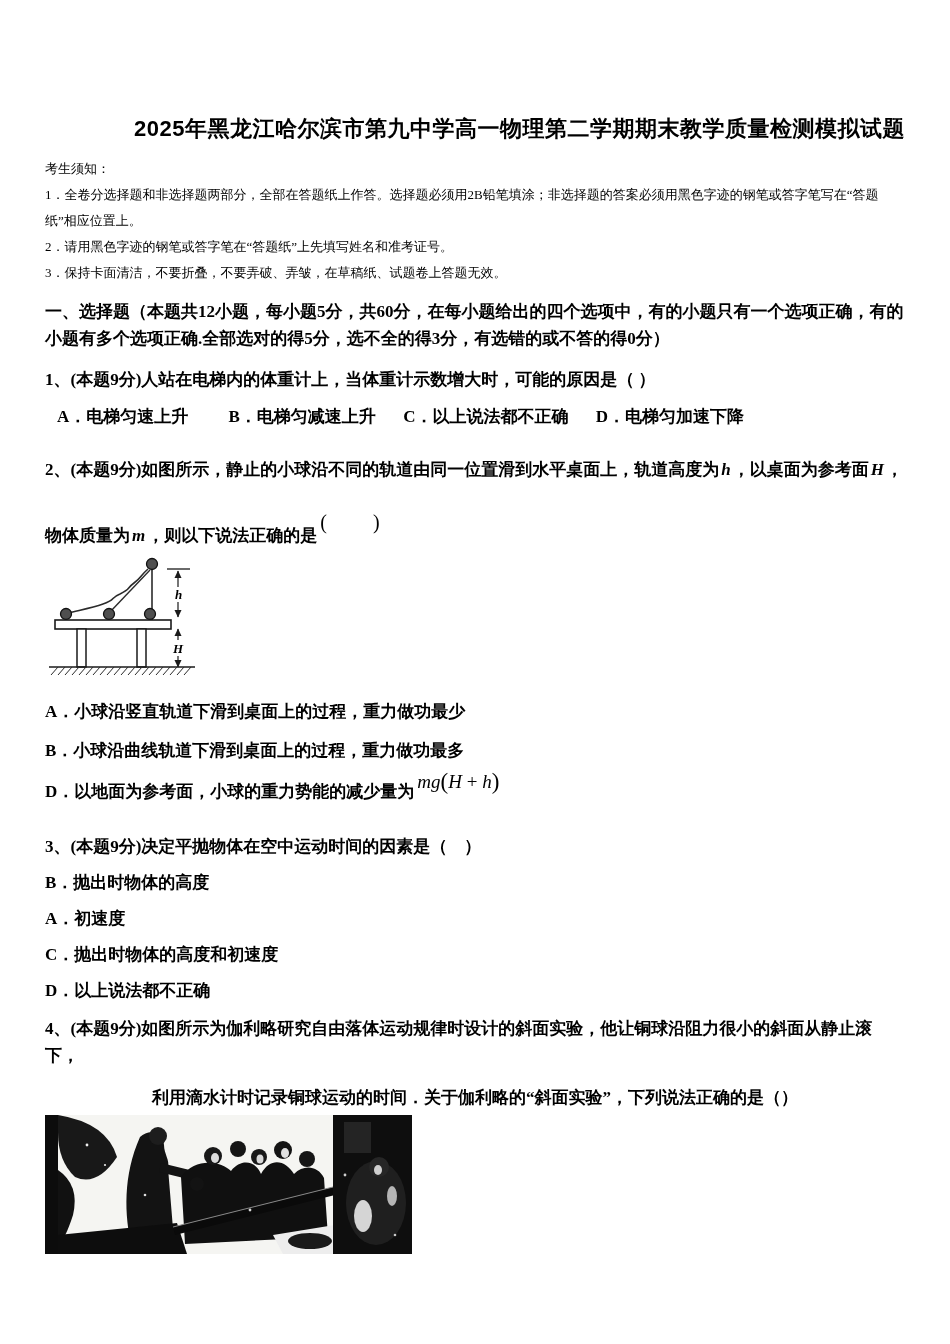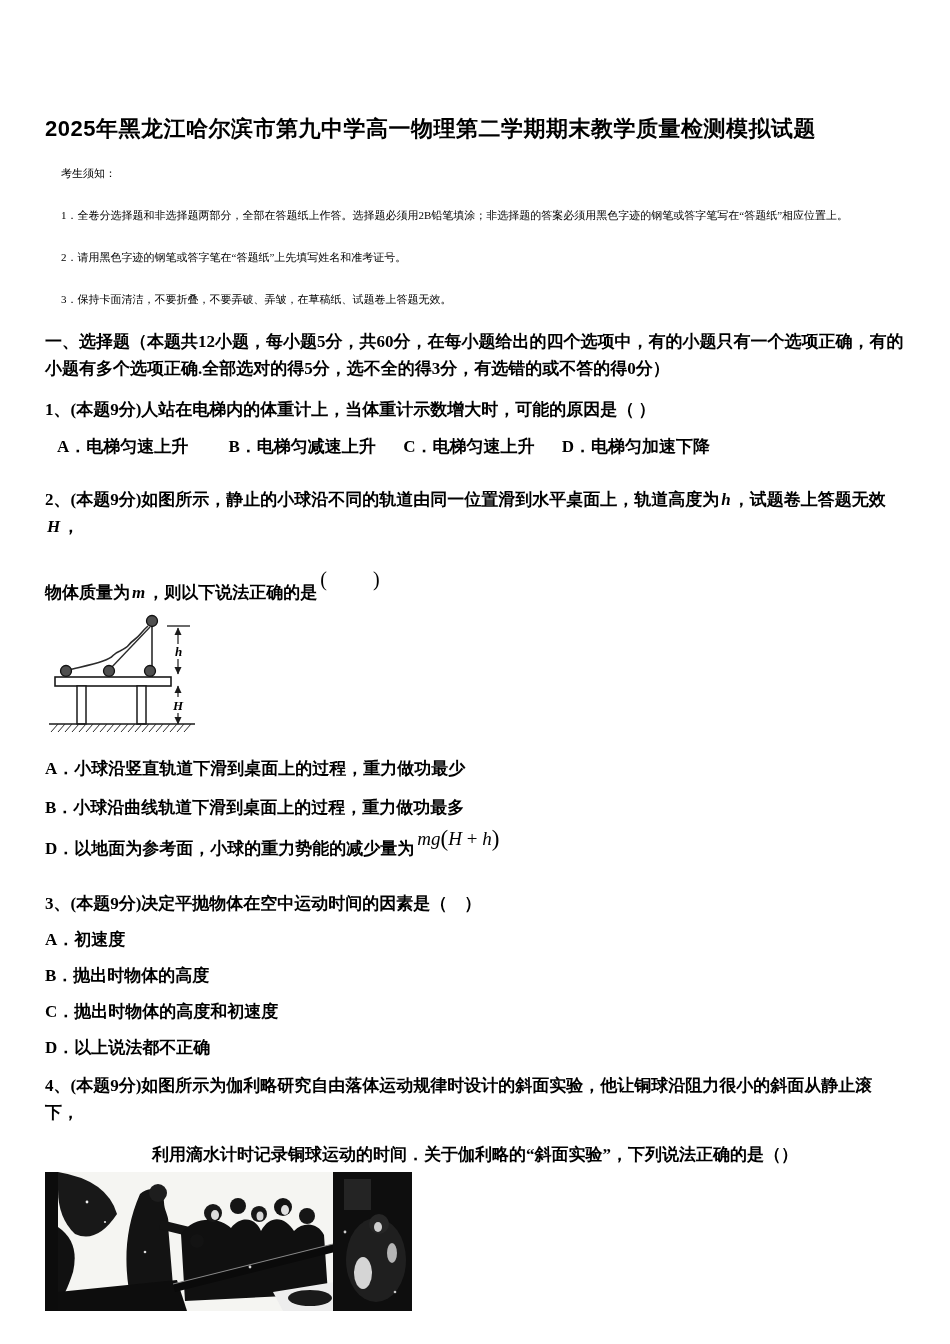--- a/index.html
+++ b/index.html
@@ -5,29 +5,29 @@
   html, body { margin: 0; padding: 0; background: #ffffff; }
   body {
     width: 950px; height: 1344px; overflow: hidden;
     font-family: "Liberation Serif", serif;
     color: #000;
   }
   .page { box-sizing: border-box; width: 950px; height: 1344px; padding: 114px 45px 0 45px; }
 
   .title {
     margin: 0 0 12px 0;
-    text-align: left;
+    text-align: right;
     font-family: "Liberation Sans", sans-serif;
     font-weight: 700;
     font-size: 22px;
     line-height: 30px;
     letter-spacing: 0.5px;
   }
 
-  .notice p { margin: 16px; font-size: 11px; line-height: 26px; }
+  .notice p { margin: 0; font-size: 13px; line-height: 26px; }
   .stem, .opt, .section-heading { font-size: 17px; line-height: 27px; margin: 0; }
 
   .section-heading { margin-top: 12px; font-weight: 700; }
 
   .q1-stem { margin-top: 14px; font-weight: 700; }
   .q1-options { margin-top: 10px; font-weight: 700; }
   .q1-options .opt-inline { display: inline-block; }
   .q1-options .opt-inline:nth-child(1) { margin-right: 36px; margin-left: 12px; }
   .q1-options .opt-inline:nth-child(2) { margin-right: 23px; }
   .q1-options .opt-inline:nth-child(3) { margin-right: 23px; }
@@ -95,27 +95,27 @@
     <p>3．保持卡面清洁，不要折叠，不要弄破、弄皱，在草稿纸、试题卷上答题无效。</p>
   </div>
 
   <p class="section-heading">一、选择题（本题共12小题，每小题5分，共60分，在每小题给出的四个选项中，有的小题只有一个选项正确，有的小题有多个选项正确.全部选对的得5分，选不全的得3分，有选错的或不答的得0分）</p>
 
   <div>
     <p class="stem q1-stem">1、(本题9分)人站在电梯内的体重计上，当体重计示数增大时，可能的原因是（ ）</p>
     <p class="opt q1-options">
       <span class="opt-inline">A．电梯匀速上升</span>
       <span class="opt-inline">B．电梯匀减速上升</span>
-      <span class="opt-inline">C．电梯匀速上升</span>
+      <span class="opt-inline">C．以上说法都不正确</span>
       <span class="opt-inline">D．电梯匀加速下降</span>
     </p>
   </div>
 
   <div>
-    <p class="stem q2-line1"><span>2、(本题9分)如图所示，静止的小球沿不同的轨道由同一位置滑到水平桌面上，轨道高度为</span><span class="var">h</span><span>，试题卷上答题无效</span><span class="var">H</span><span>，</span></p>
+    <p class="stem q2-line1"><span>2、(本题9分)如图所示，静止的小球沿不同的轨道由同一位置滑到水平桌面上，轨道高度为</span><span class="var">h</span><span>，以桌面为参考面</span><span class="var">H</span><span>，</span></p>
     <p class="stem q2-line2"><span>物体质量为</span><span class="var">m</span><span>，则以下说法正确的是</span><span class="raised-paren">(　　)</span></p>
 
     <div class="q2-figure">
       <svg width="152" height="127" viewBox="0 0 152 127">
 
         <path d="M101,12 C92,20 95,20 87,26 C79,32 84,32 73,37 C63,41 69,43 56,47 C45,51 33,53 21,56" fill="none" stroke="#2b2b2b" stroke-width="1.6"></path>
 
         <line x1="103" y1="13" x2="63" y2="55" stroke="#2b2b2b" stroke-width="1.4"></line>
 
         <line x1="105" y1="10" x2="105" y2="63" stroke="#2b2b2b" stroke-width="1.6"></line>
@@ -169,22 +169,22 @@
       </svg>
     </div>
 
     <p class="opt q2-opt first">A．小球沿竖直轨道下滑到桌面上的过程，重力做功最少</p>
     <p class="opt q2-opt">B．小球沿曲线轨道下滑到桌面上的过程，重力做功最多</p>
     <p class="opt q2-opt"><span>D．以地面为参考面，小球的重力势能的减少量为</span><span class="formula-raised"><span class="fvar">mg</span><span class="fparen">(</span><span class="fvar">H</span><span class="fop"> + </span><span class="fvar">h</span><span class="fparen">)</span></span></p>
   </div>
 
   <div>
     <p class="stem q3-stem">3、(本题9分)决定平抛物体在空中运动时间的因素是（　）</p>
+    <p class="opt q3-opt">B．抛出时物体的高度</p>
     <p class="opt q3-opt">A．初速度</p>
-    <p class="opt q3-opt">B．抛出时物体的高度</p>
     <p class="opt q3-opt">C．抛出时物体的高度和初速度</p>
     <p class="opt q3-opt">D．以上说法都不正确</p>
   </div>
 
   <div>
     <p class="stem q4-line1">4、(本题9分)如图所示为伽利略研究自由落体运动规律时设计的斜面实验，他让铜球沿阻力很小的斜面从静止滚下，</p>
     <p class="stem q4-line2">利用滴水计时记录铜球运动的时间．关于伽利略的“斜面实验”，下列说法正确的是（）</p>
 
     <div class="galileo-wrap">
       <svg width="367" height="139" viewBox="0 0 367 139">

